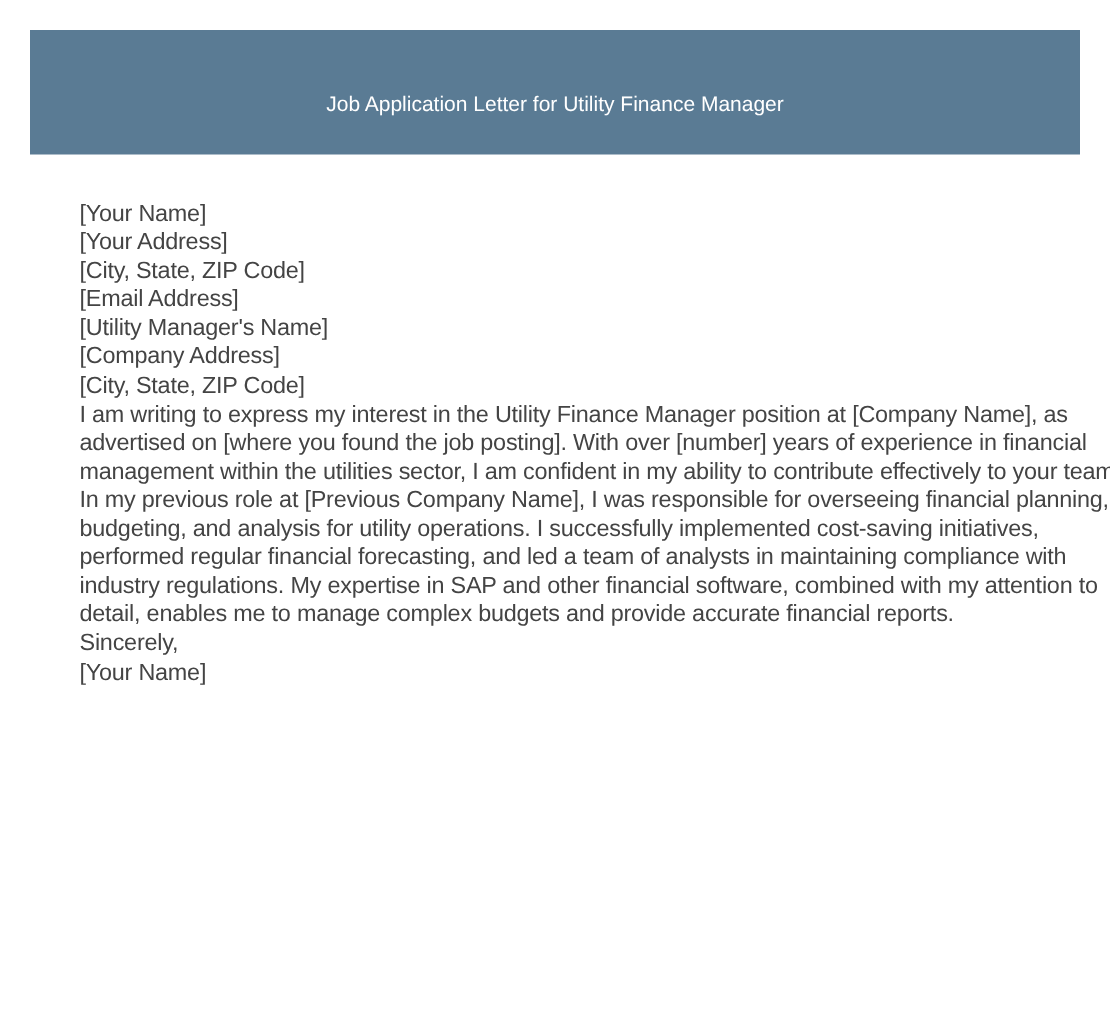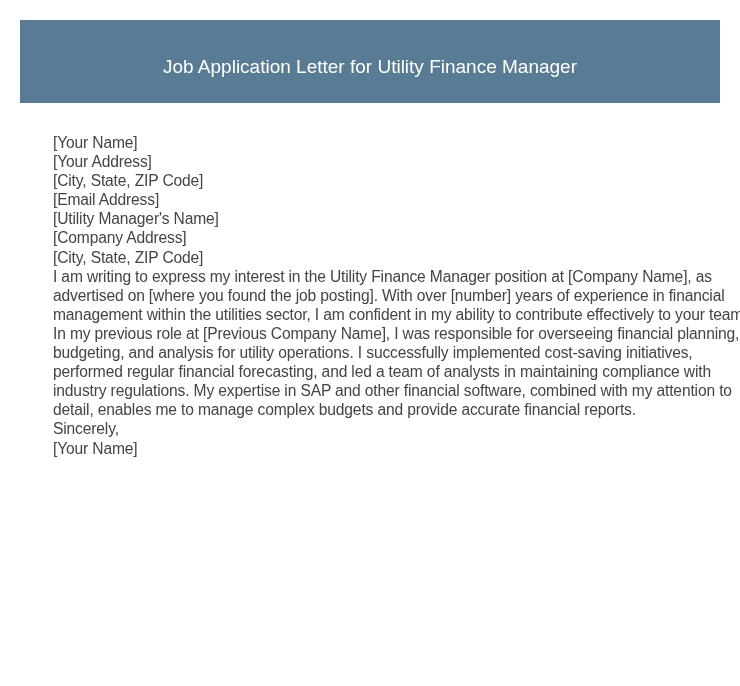--- a/index.html
+++ b/index.html
@@ -20,21 +20,21 @@
       top: 20px;
       width: 700px;
       height: 83px;
       background: #5A7B94;
       display: flex;
       align-items: center;
       justify-content: center;
     }
     .header-title {
       color: #ffffff;
-      font-size: 19px;
+      font-size: 14px;
       letter-spacing: 0px;
       font-weight: normal;
       margin-top: 24px;
     }
     .letter {
       position: absolute;
       left: 20px;
       top: 133px;
       width: 705px;
       color: #444444;

